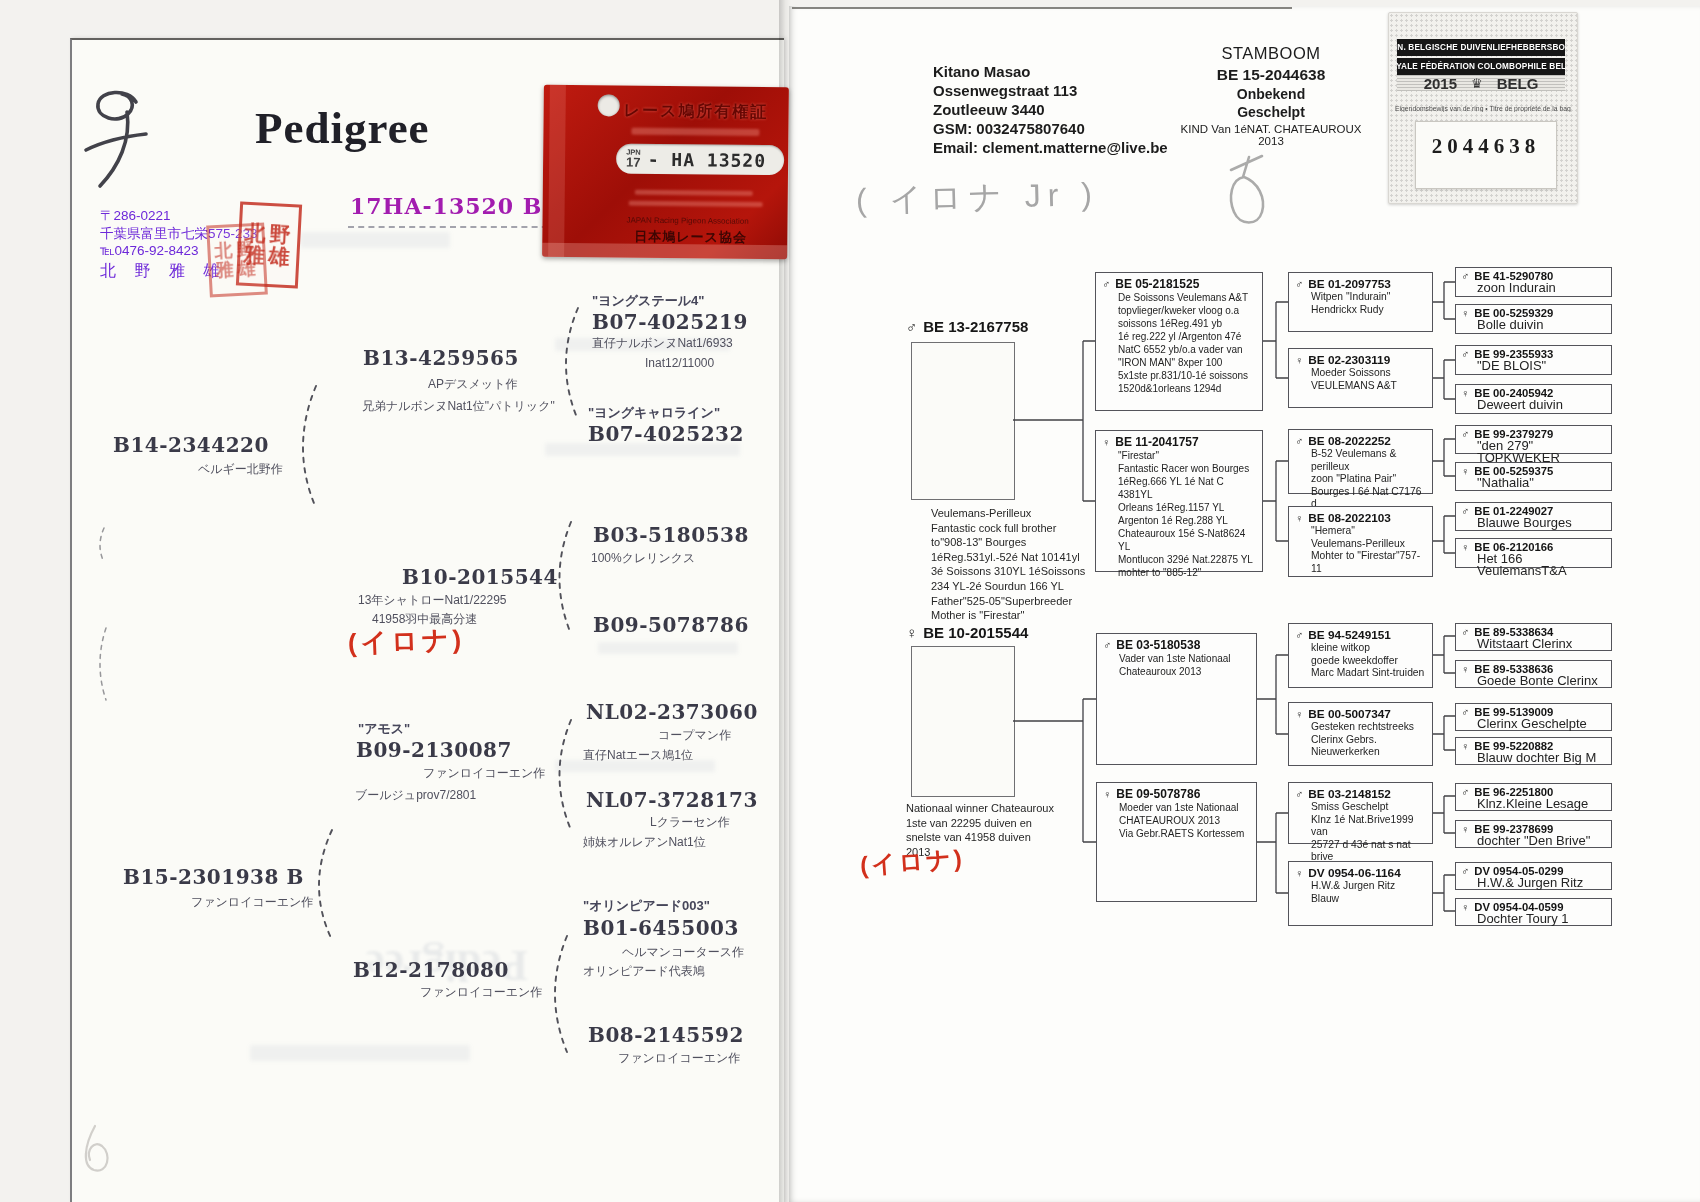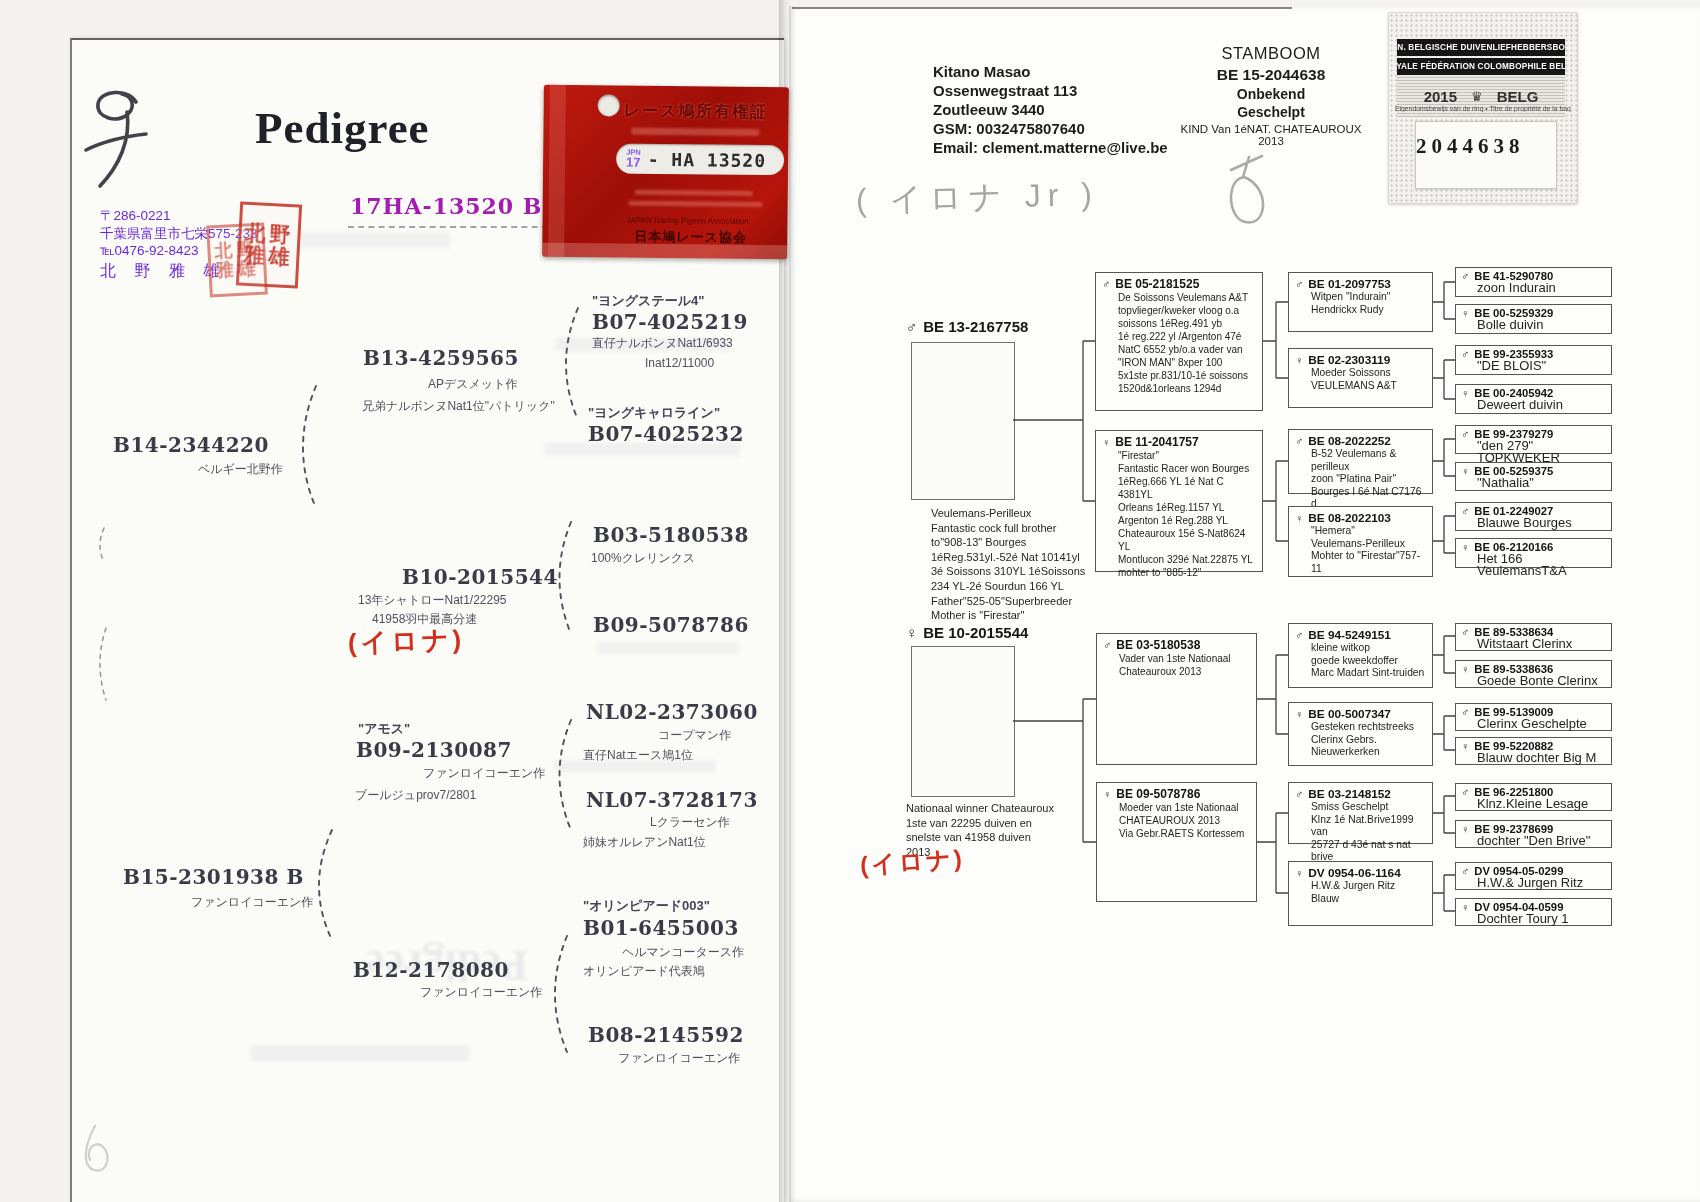--- a/index.html
+++ b/index.html
@@ -45,21 +45,21 @@
   .jlabel .band{position:absolute;left:6px;top:0;width:16px;height:100%;
     background:rgba(255,170,158,.18);}
   .hole{position:absolute;left:54px;top:9px;width:22px;height:22px;border-radius:50%;
     background:#eceae5;box-shadow:inset 0 1px 3px rgba(0,0,0,.45);}
   .jl-header{position:absolute;left:80px;top:15px;width:160px;font-size:16px;font-weight:bold;
     color:#660703;letter-spacing:2px;text-shadow:0 0 3px rgba(255,130,115,.6);white-space:nowrap;}
   .jl-blur{position:absolute;background:rgba(255,175,160,.32);filter:blur(1px);border-radius:2px;}
   .pill{position:absolute;left:73px;top:58px;width:168px;height:30px;border-radius:15px;
     background:#edece7;box-shadow:inset 0 1px 2px rgba(0,0,0,.3);
     display:flex;align-items:center;gap:7px;padding:0 10px;box-sizing:border-box;}
-  .pill .cy{display:flex;flex-direction:column;line-height:1;color:#8b5cf6;}
+  .pill .cy{display:flex;flex-direction:column;line-height:1;color:#404040;}
   .pill .cy .c{font-size:7.5px;font-weight:bold;}
   .pill .cy .y{font-size:13px;font-weight:bold;}
   .pill .num{font-family:"DejaVu Sans Mono","Liberation Mono",monospace;
     font-weight:bold;font-size:18px;color:#2c2c2c;letter-spacing:1px;white-space:nowrap;}
   .jl-en{position:absolute;left:84px;top:130px;font-size:8px;color:rgba(62,8,5,.78);white-space:nowrap;}
   .jl-jp{position:absolute;left:92px;top:142px;font-size:13px;font-weight:bold;color:#3d0603;
     letter-spacing:1px;white-space:nowrap;}
   .jl-strip{position:absolute;left:0;bottom:0;width:100%;height:14px;
     background:rgba(255,195,182,.28);border-radius:0 0 3px 3px;}
   
@@ -88,29 +88,29 @@
   .g4 .rhead{font-size:11.3px;}
   .g4 .rtext{font-size:13px;line-height:11.6px;}
   
   .sticker{left:1388px;top:12px;width:188px;height:190px;background:#f2f1ed;
     background-image:radial-gradient(circle,rgba(100,100,100,.22) 1px,transparent 1.4px);
     background-size:5px 5px;border:1px solid #d9d7d2;border-radius:2px;
     box-shadow:0 1px 3px rgba(0,0,0,.18);}
   .sbar{position:absolute;left:8px;width:168px;height:17px;background:#161616;color:#fff;
     font-size:8.2px;font-weight:bold;letter-spacing:.2px;display:flex;align-items:center;
     justify-content:center;white-space:nowrap;overflow:hidden;}
-  .syear{position:absolute;left:8px;top:62px;width:168px;height:42px;
+  .syear{position:absolute;left:8px;top:62px;width:168px;height:16px;
     background:repeating-linear-gradient(0deg,rgba(90,90,90,.28) 0 1px,transparent 1px 3px),#e9e8e3;
     display:flex;align-items:center;justify-content:center;gap:14px;
     font-size:15px;font-weight:bold;color:#2f2f2f;}
   .syear .crown{font-size:13px;font-weight:normal;color:#3a3a3a;}
   .sown{position:absolute;left:6px;top:92px;width:176px;font-size:6.8px;color:#4c4c4c;white-space:nowrap;overflow:hidden;}
   .snum{position:absolute;left:26px;top:108px;width:140px;height:66px;background:#fbfbf8;
     border:1px solid #c9c7c1;box-shadow:0 1px 2px rgba(0,0,0,.12);
-    display:flex;align-items:flex-start;justify-content:flex-start;}
+    display:flex;align-items:flex-start;justify-content:center;}
   .snum span{font-family:"Liberation Serif","DejaVu Serif",serif;font-weight:bold;
     font-size:21px;letter-spacing:5px;color:#1d1d1d;margin-top:12px;}
   svg.overlay{left:0;top:0;pointer-events:none;}
 </style>
 </head>
 <body>
 
 <div class="abs page-left"></div>
 <div class="abs page-right"></div>
 <div class="abs fold"></div>

